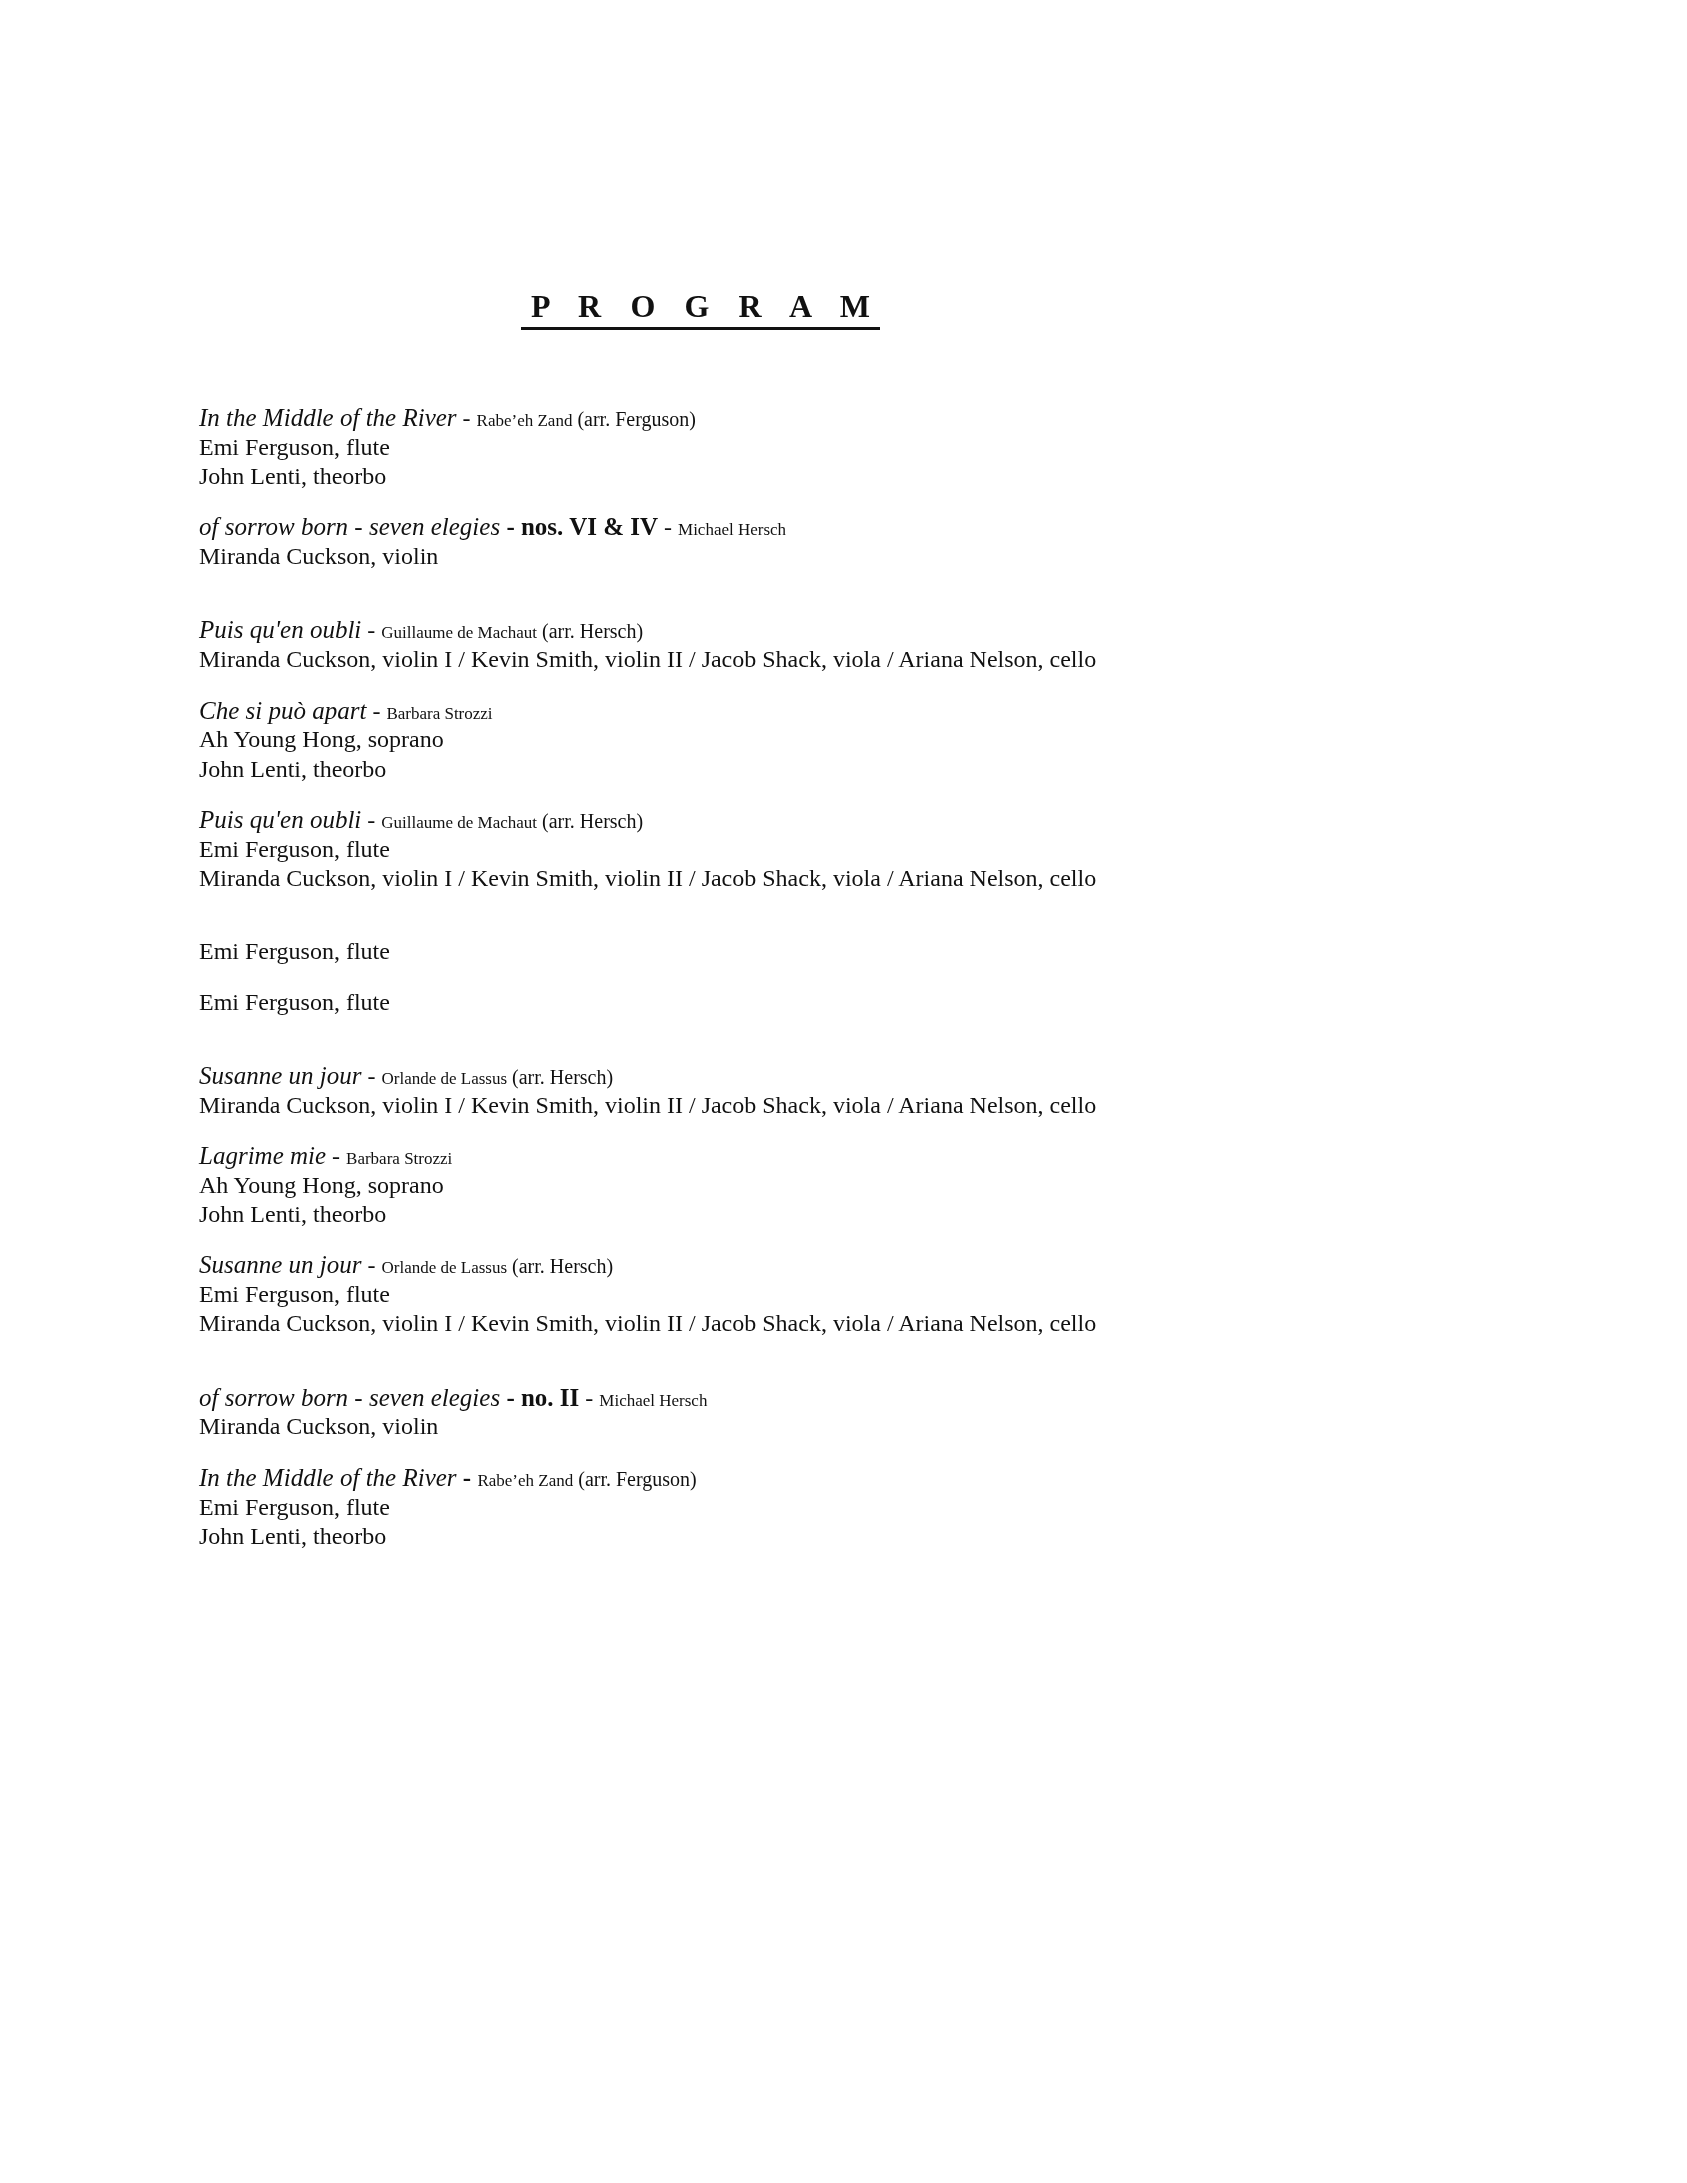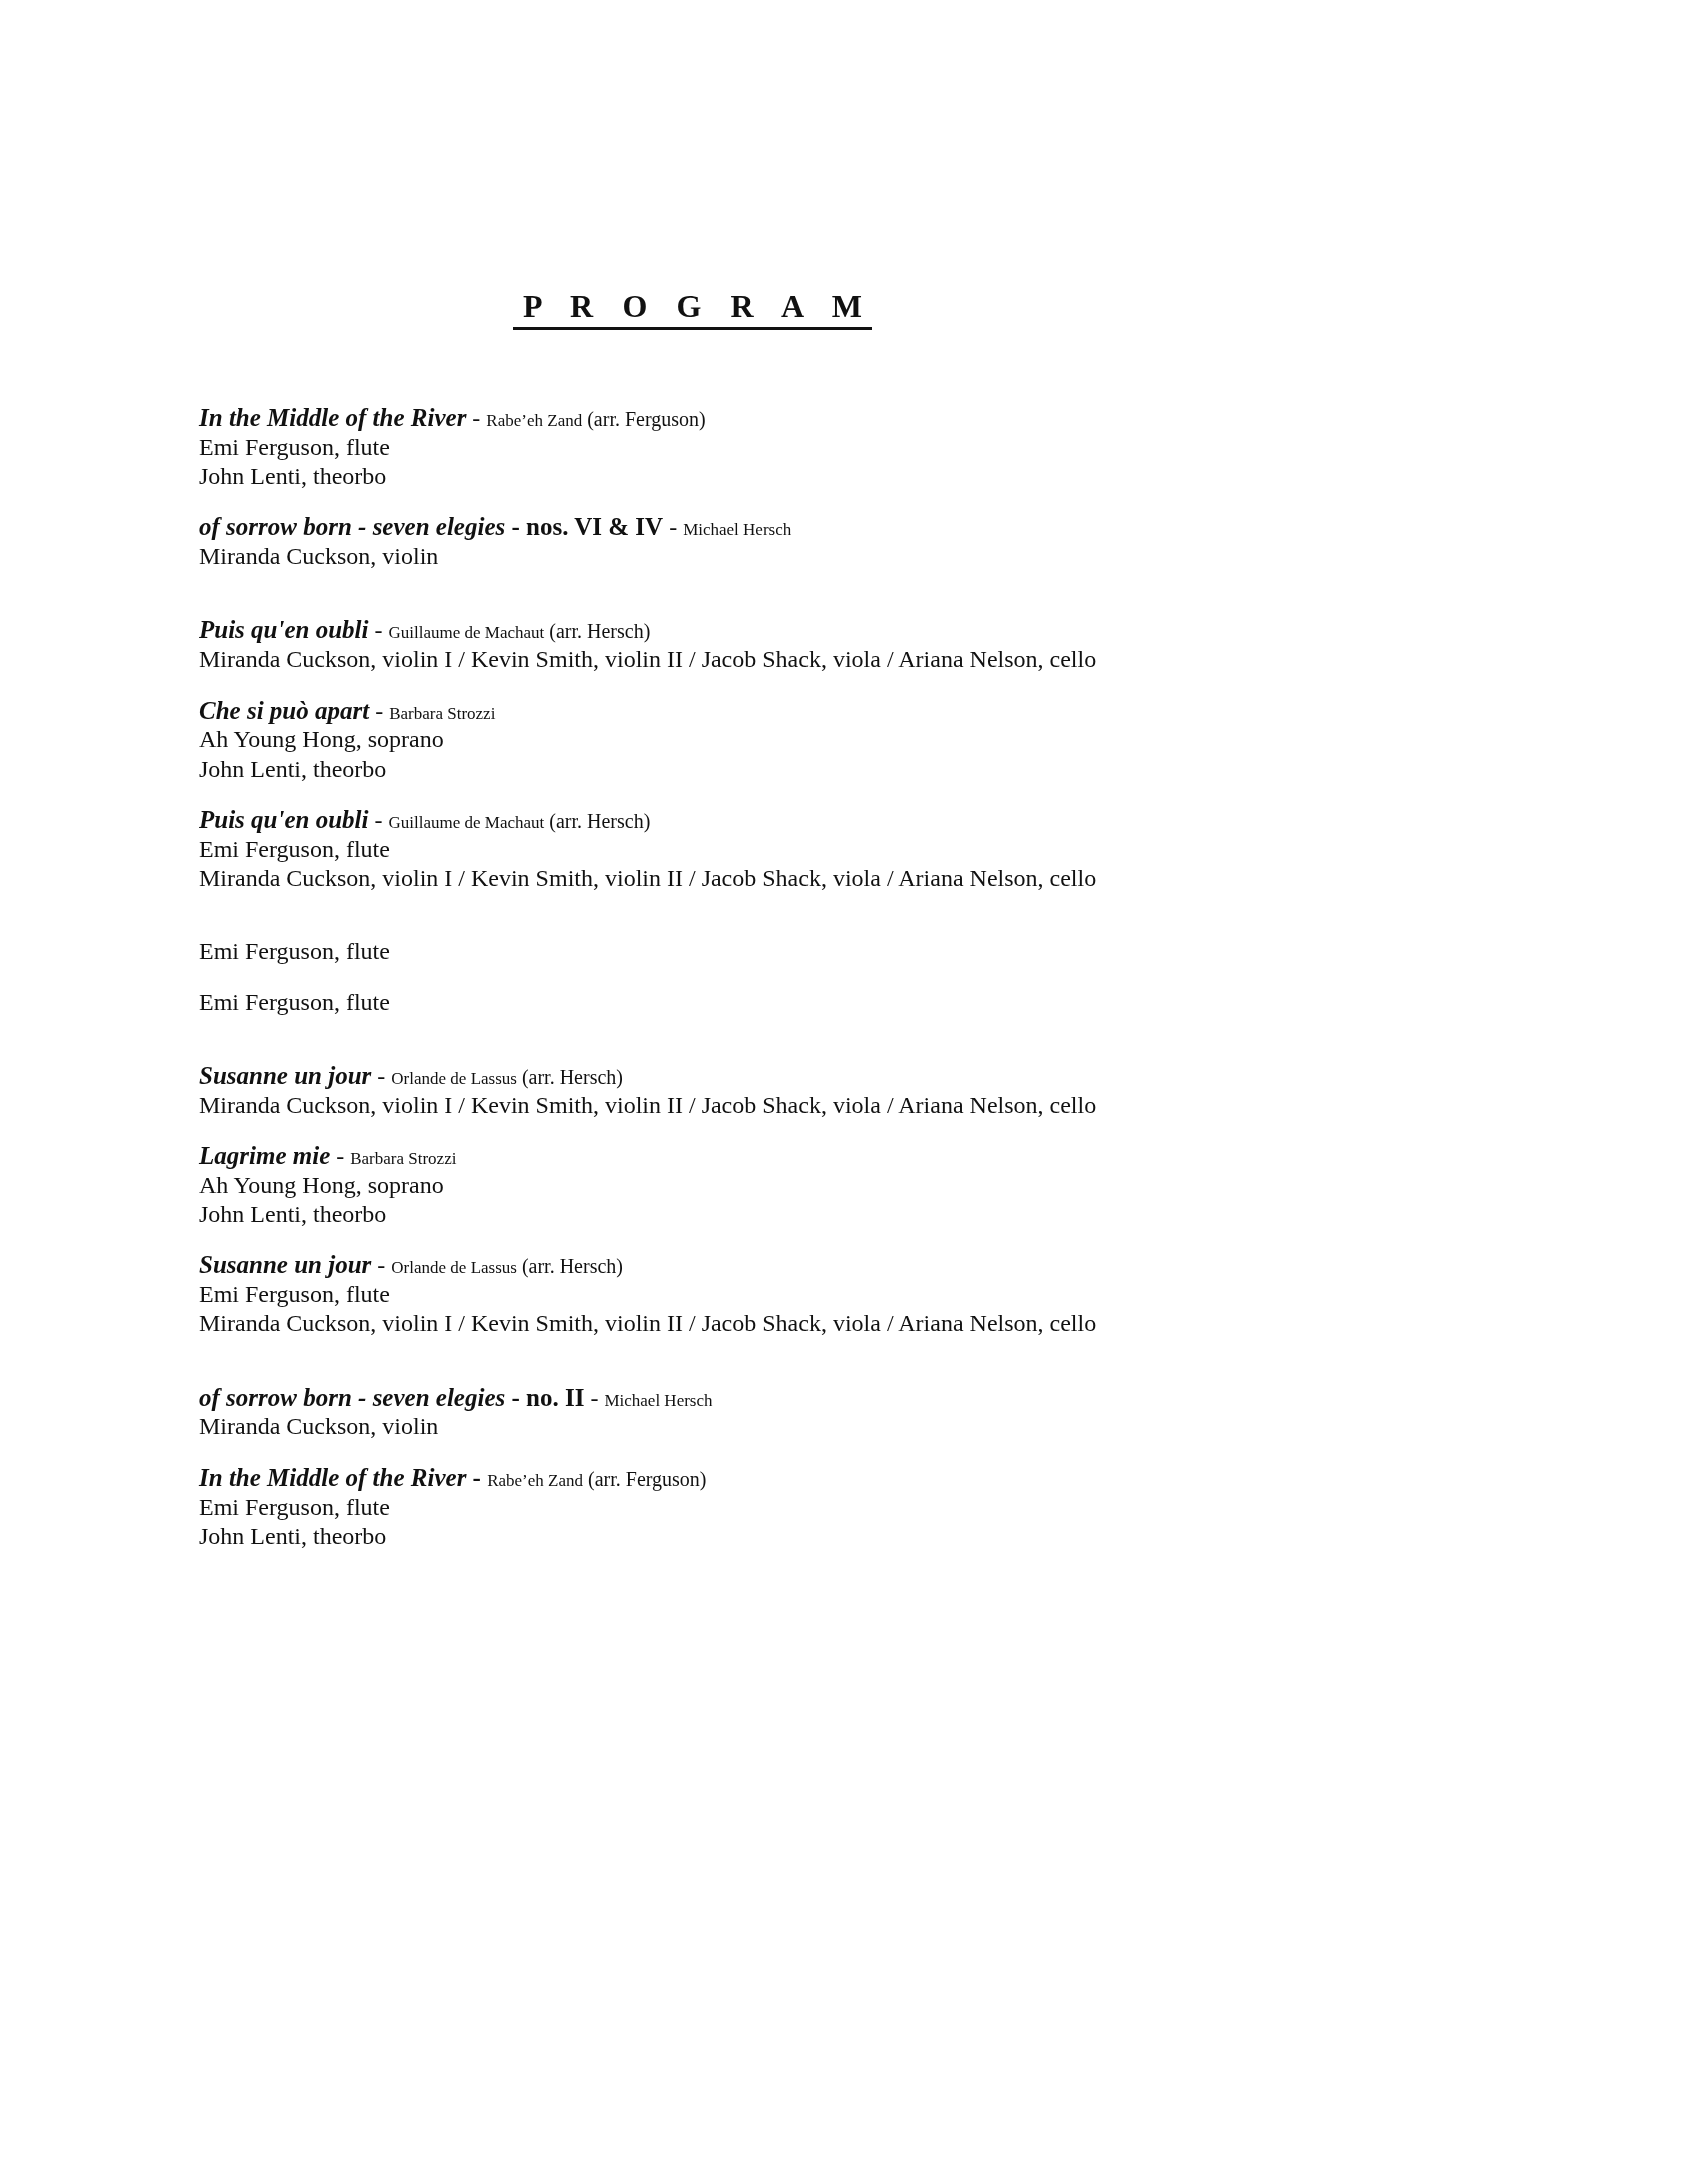--- a/index.html
+++ b/index.html
@@ -21,21 +21,21 @@
     width: 1687px;
     height: 2183px;
     background: #ffffff;
     box-sizing: border-box;
   }
 
   
   .program-title-wrap {
     position: absolute;
     top: 289px;
-    left: 0;
+    left: 8px;
     width: 1385px;
     text-align: center;
   }
   .program-title {
     display: inline-block;
     font-size: 32px;
     font-weight: bold;
     letter-spacing: 10.6px;
     text-indent: 10.6px;
     line-height: 1.1;
@@ -65,21 +65,21 @@
   .entry:last-child {
     margin-bottom: 0;
   }
 
   .entry-title-line {
     font-size: 24px;
     line-height: 1.16;
     white-space: nowrap;
   }
   .work-title {
-    font-weight: bold;
+    font-weight: normal;
     font-style: italic;
     font-size: 25px;
   }
   .work-sub {
     font-weight: bold;
     font-style: normal;
     font-size: 25px;
   }
   .composer {
     font-weight: normal;

